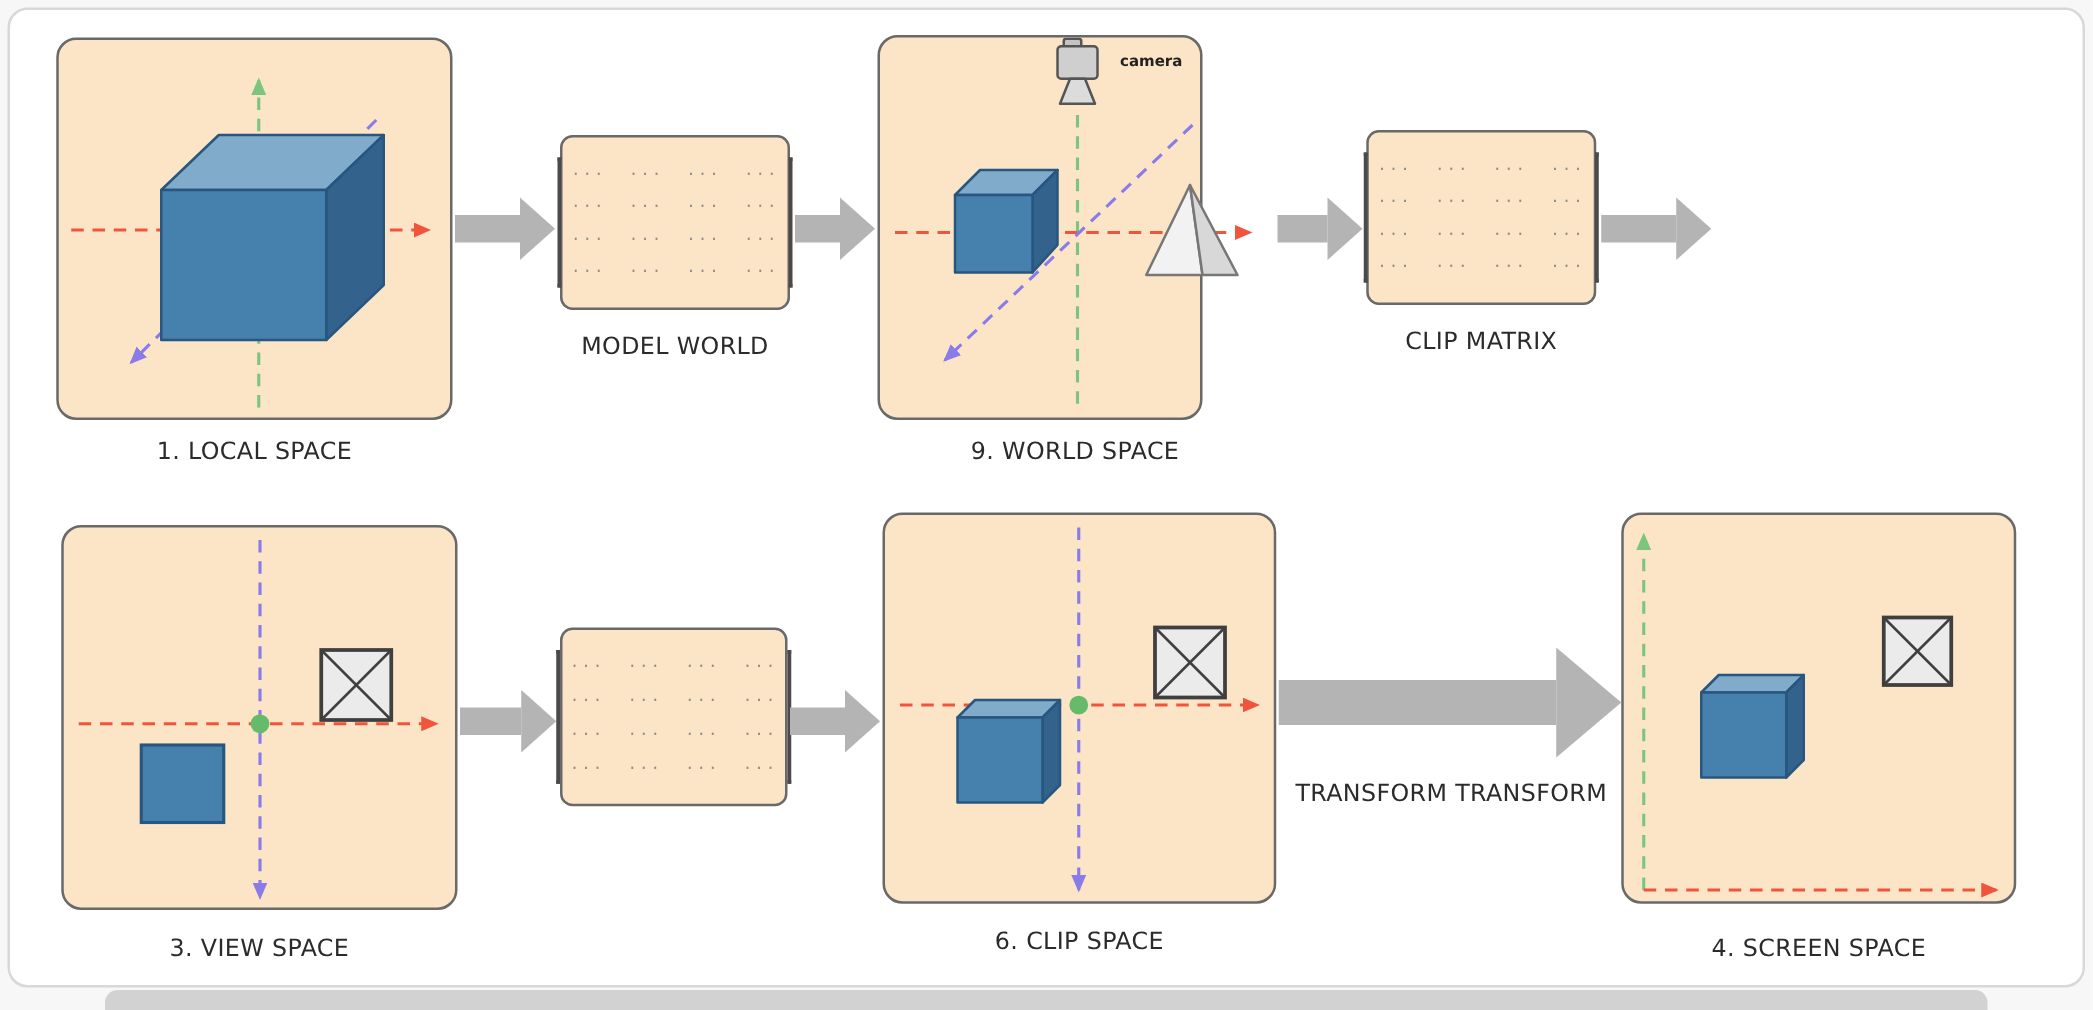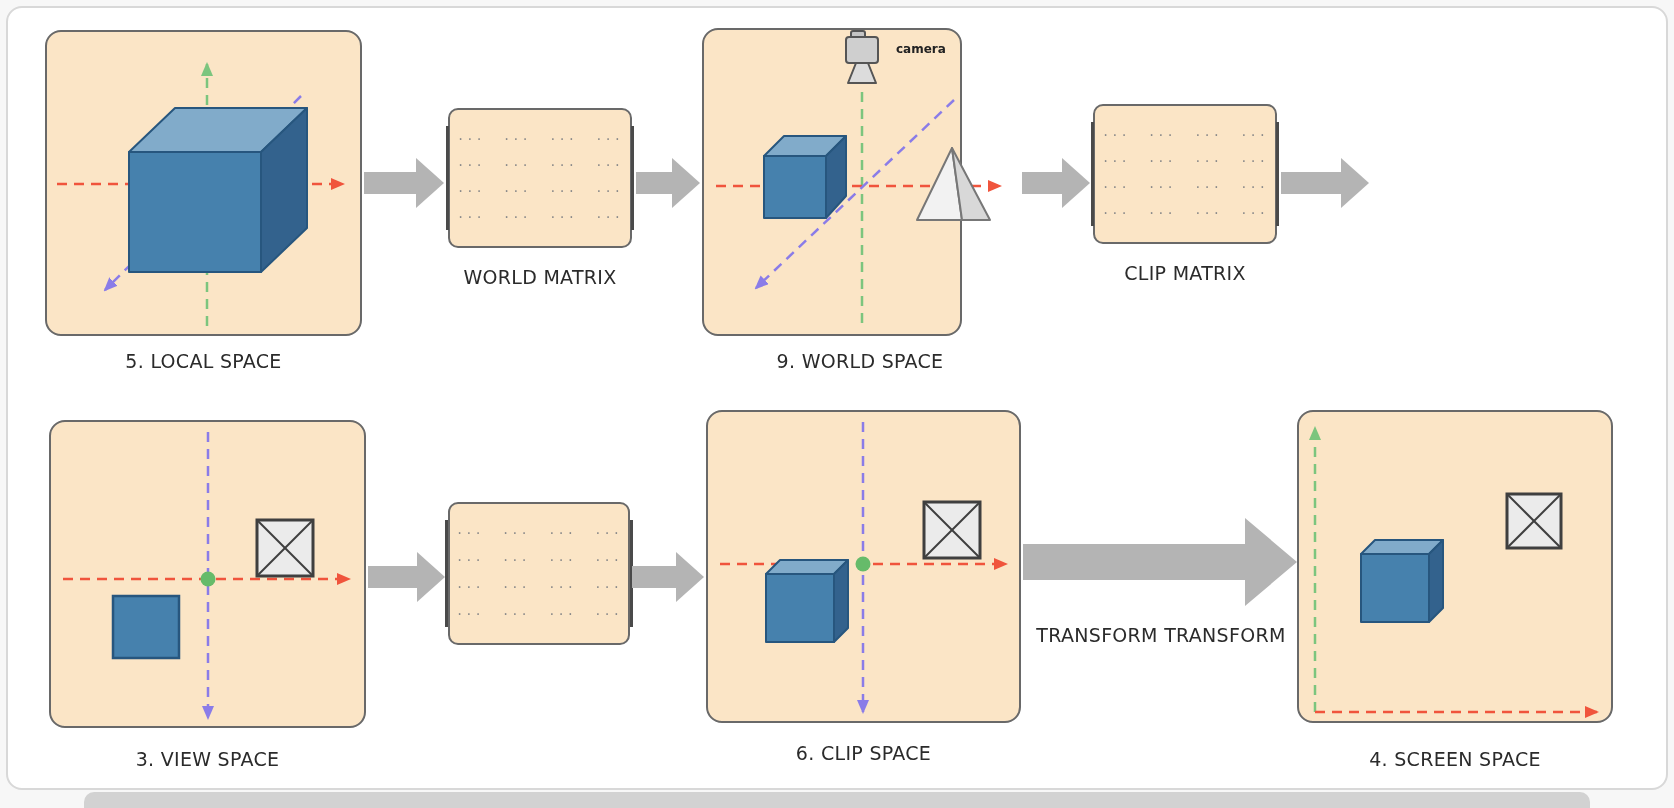--- a/index.html
+++ b/index.html
@@ -59,38 +59,38 @@
       <line x1="10" y1="152" x2="296" y2="152" stroke="#f0543c" stroke-width="2.5" stroke-dasharray="10 7" marker-end="url(#p1r)"></line>
       <line x1="160" y1="294" x2="160" y2="32" stroke="#7cc57e" stroke-width="2.5" stroke-dasharray="10 7" marker-end="url(#p1g)"></line>
       <line x1="254" y1="64" x2="58" y2="258" stroke="#8a7ce8" stroke-width="2.5" stroke-dasharray="10 7" marker-end="url(#p1p)"></line>
       <g stroke="#27567e" stroke-width="2" stroke-linejoin="round">
         <polygon points="82,120 128,76 260,76 214,120" fill="#81abca"></polygon>
         <polygon points="214,120 260,76 260,196 214,240" fill="#33628d"></polygon>
         <polygon points="82,120 214,120 214,240 82,240" fill="#4681ad"></polygon>
       </g>
     </svg>
   </div>
-  <div class="stage-label" style="left:45px; top:350px; width:317px;">5. LOCAL SPACE</div>
+  <div class="stage-label" style="left:45px; top:350px; width:317px;">1. LOCAL SPACE</div>
 
   <div class="flow-arrow" style="left:364px; top:158px;">
     <div class="shaft" style="width:52px;"></div>
       <div class="head"></div>
   </div>
 
   <div class="matrix-box" style="left:448px; top:108px; width:184px; height:140px;">
     <div class="bracket l"></div>
     <div class="mrows">
       <div class="mrow">···  ···  ···  ···</div>
       <div class="mrow">···  ···  ···  ···</div>
       <div class="mrow">···  ···  ···  ···</div>
       <div class="mrow">···  ···  ···  ···</div>
     </div>
     <div class="bracket r"></div>
   </div>
-  <div class="stage-label" style="left:418px; top:266px; width:244px;">WORLD MATRIX</div>
+  <div class="stage-label" style="left:418px; top:266px; width:244px;">MODEL WORLD</div>
 
   <div class="flow-arrow" style="left:636px; top:158px;">
     <div class="shaft" style="width:36px;"></div>
       <div class="head"></div>
   </div>
 
   <div class="panel" style="left:702px; top:28px; width:260px; height:308px;">
     <svg width="316" height="308" viewBox="0 0 316 308">
       <defs>
         <marker id="p2r" markerUnits="userSpaceOnUse" markerWidth="14" markerHeight="12" refX="12" refY="6" orient="auto">

